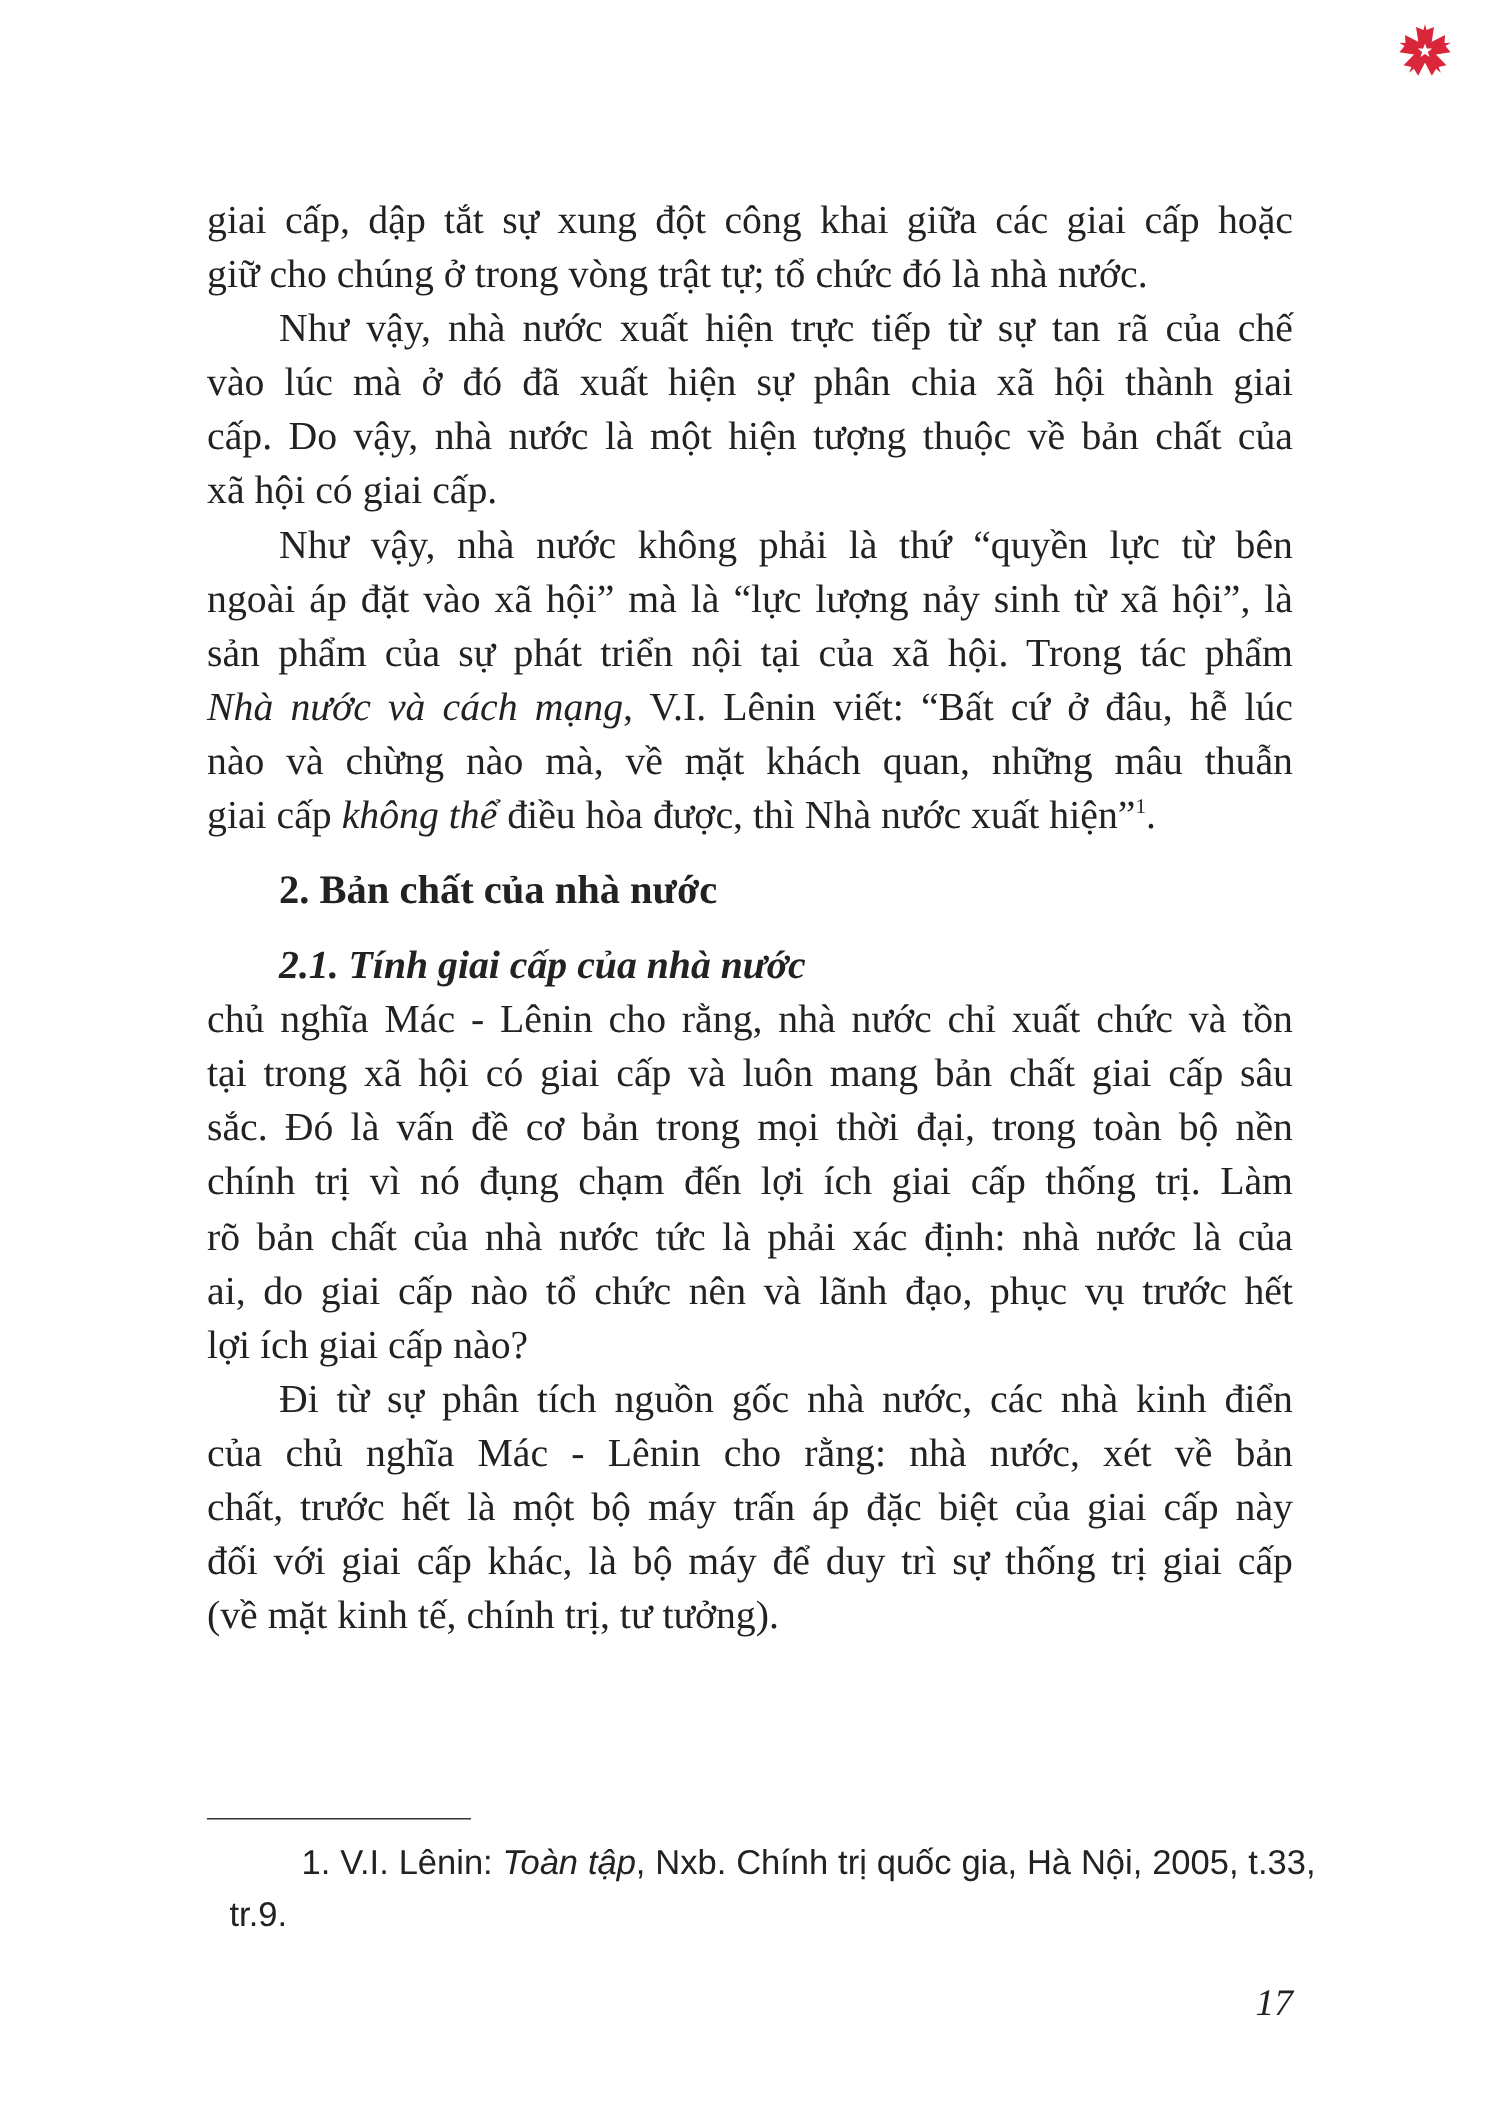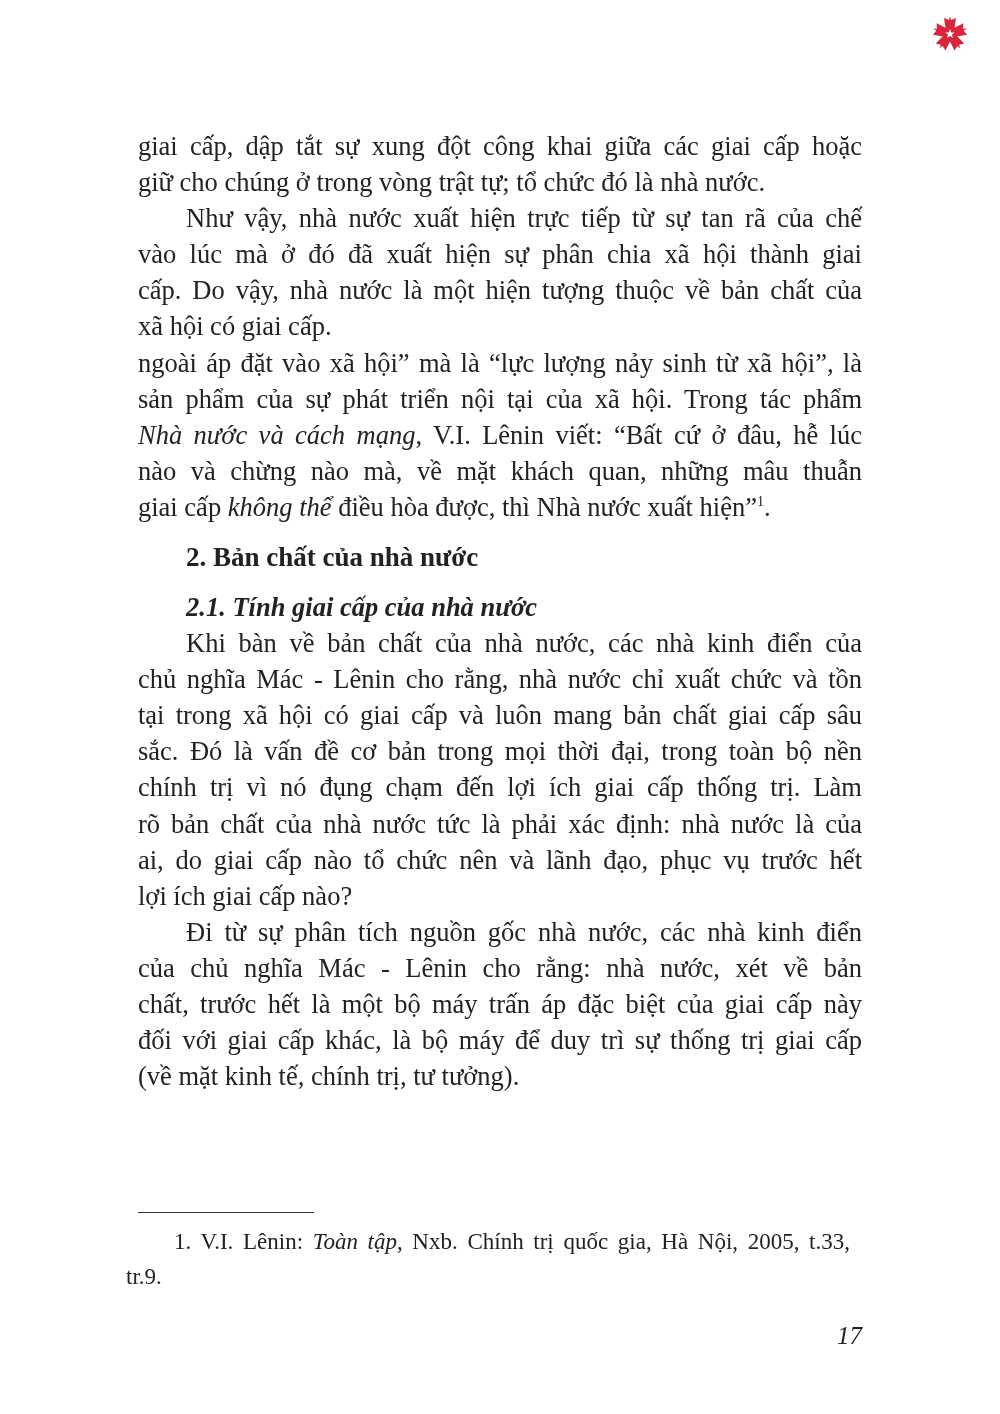--- a/index.html
+++ b/index.html
@@ -15,22 +15,22 @@
   .h2 { font-family: "Liberation Serif", "DejaVu Serif", serif; font-weight: bold;
         font-size: 27px; line-height: 36px; height: 36px; padding-left: 48px; white-space: nowrap; }
   .h3 { font-family: "Liberation Serif", "DejaVu Serif", serif; font-weight: bold; font-style: italic;
         font-size: 26.5px; line-height: 36px; height: 36px; padding-left: 48px; white-space: nowrap; }
   .gap-before-h2 { height: 14px; }
   .gap-h { height: 14px; }
   .it { font-style: italic; }
   sup { font-size: 14px; vertical-align: super; line-height: 0; }
   .fn-rule { position: absolute; left: 138px; top: 1212px; width: 176px; height: 0;
              border-top: 1.5px solid #333333; }
-  .footnote { position: absolute; left: 126px; top: 1224px; width: 724px;
-              font-family: Liberation Serif, serif; font-size: 23px; line-height: 35px; }
+  .footnote { position: absolute; left: 153px; top: 1224px; width: 724px;
+              font-family: Liberation Sans, sans-serif; font-size: 23px; line-height: 35px; }
   .footnote .fl { white-space: nowrap; }
   .footnote .fl.first { padding-left: 48px; text-align: justify; text-align-last: justify; }
   .pagenum { position: absolute; right: 138px; top: 1322px;
              font-family: "Liberation Serif", "DejaVu Serif", serif; font-size: 25px; font-style: italic; }
 </style>
 </head>
 <body>
 
 <div class="logo">
   <svg width="56" height="56" viewBox="0 0 56 56">
@@ -53,34 +53,34 @@
     <div class="line">giai cấp, dập tắt sự xung đột công khai giữa các giai cấp hoặc</div>
     <div class="line last">giữ cho chúng ở trong vòng trật tự; tổ chức đó là nhà nước.</div>
   </div>
   <div>
     <div class="line indent">Như vậy, nhà nước xuất hiện trực tiếp từ sự tan rã của chế</div>
     <div class="line">vào lúc mà ở đó đã xuất hiện sự phân chia xã hội thành giai</div>
     <div class="line">cấp. Do vậy, nhà nước là một hiện tượng thuộc về bản chất của</div>
     <div class="line last">xã hội có giai cấp.</div>
   </div>
   <div>
+    <div class="line indent">Như vậy, nhà nước không phải là thứ “quyền lực từ bên</div>
     <div class="line">ngoài áp đặt vào xã hội” mà là “lực lượng nảy sinh từ xã hội”, là</div>
     <div class="line">sản phẩm của sự phát triển nội tại của xã hội. Trong tác phẩm</div>
     <div class="line"><span class="it">Nhà nước và cách mạng</span><span>, V.I. Lênin viết: “Bất cứ ở đâu, hễ lúc</span></div>
     <div class="line">nào và chừng nào mà, về mặt khách quan, những mâu thuẫn</div>
     <div class="line last"><span>giai cấp </span><span class="it">không thể</span><span> điều hòa được, thì Nhà nước xuất hiện”</span><sup>1</sup><span>.</span></div>
   </div>
 
   <div class="gap-before-h2"></div>
   <div class="h2">2. Bản chất của nhà nước</div>
   <div class="gap-h"></div>
   <div class="h3">2.1. Tính giai cấp của nhà nước</div>
 
   <div>
-    <div class="line indent">Khi bàn về bản chất của nhà nước, các nhà kinh điển của</div>
     <div class="line">chủ nghĩa Mác - Lênin cho rằng, nhà nước chỉ xuất chức và tồn</div>
     <div class="line">tại trong xã hội có giai cấp và luôn mang bản chất giai cấp sâu</div>
     <div class="line">sắc. Đó là vấn đề cơ bản trong mọi thời đại, trong toàn bộ nền</div>
     <div class="line">chính trị vì nó đụng chạm đến lợi ích giai cấp thống trị. Làm</div>
     <div class="line">rõ bản chất của nhà nước tức là phải xác định: nhà nước là của</div>
     <div class="line">ai, do giai cấp nào tổ chức nên và lãnh đạo, phục vụ trước hết</div>
     <div class="line last">lợi ích giai cấp nào?</div>
   </div>
   <div>
     <div class="line indent">Đi từ sự phân tích nguồn gốc nhà nước, các nhà kinh điển</div>

